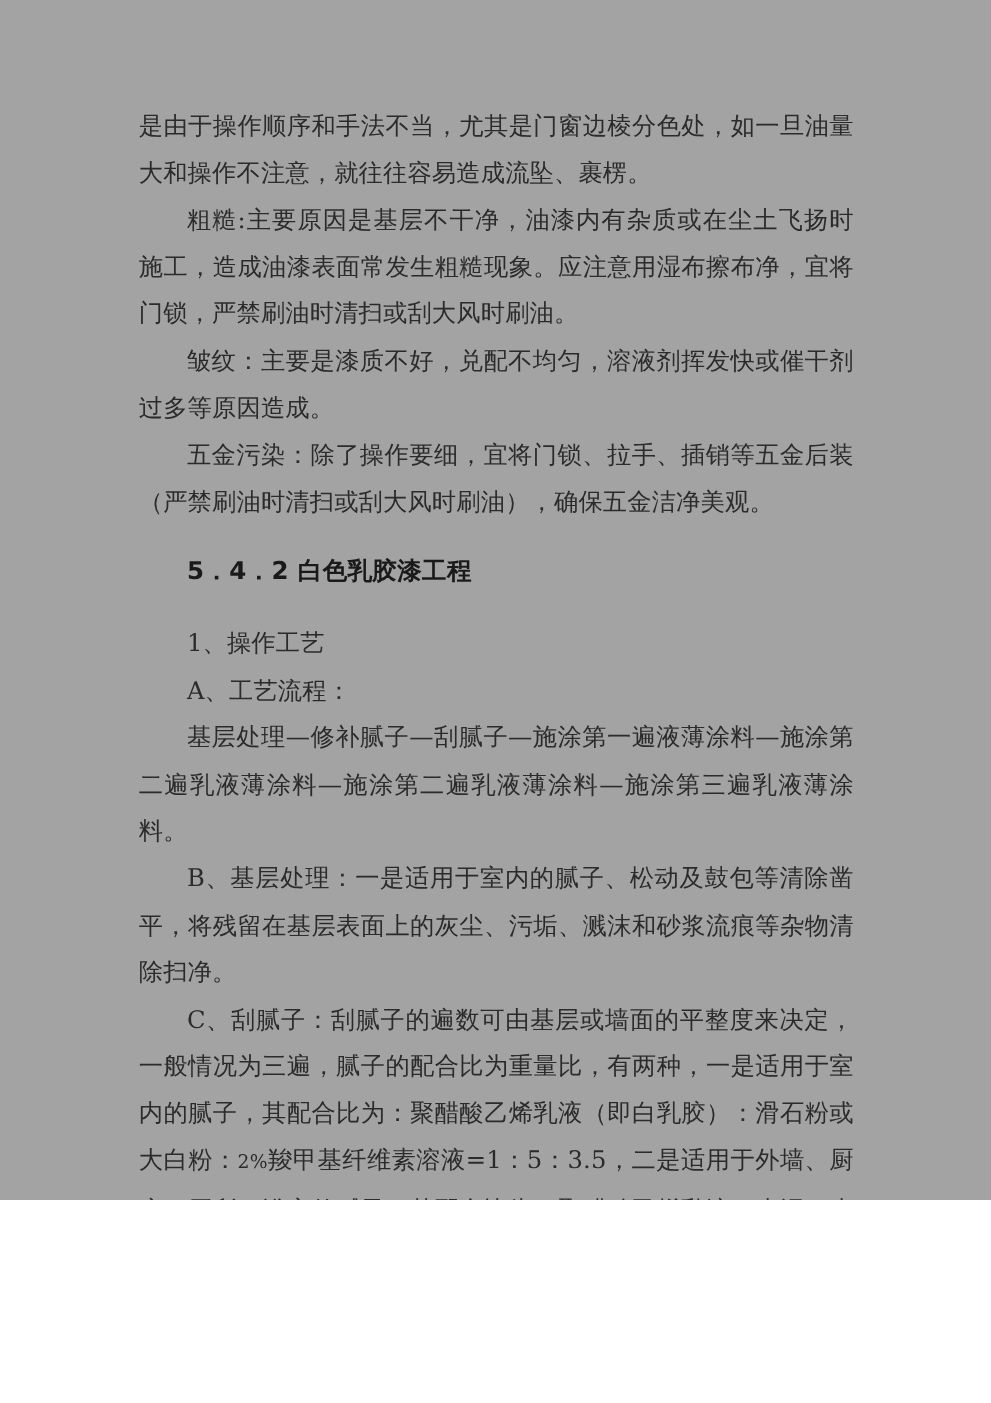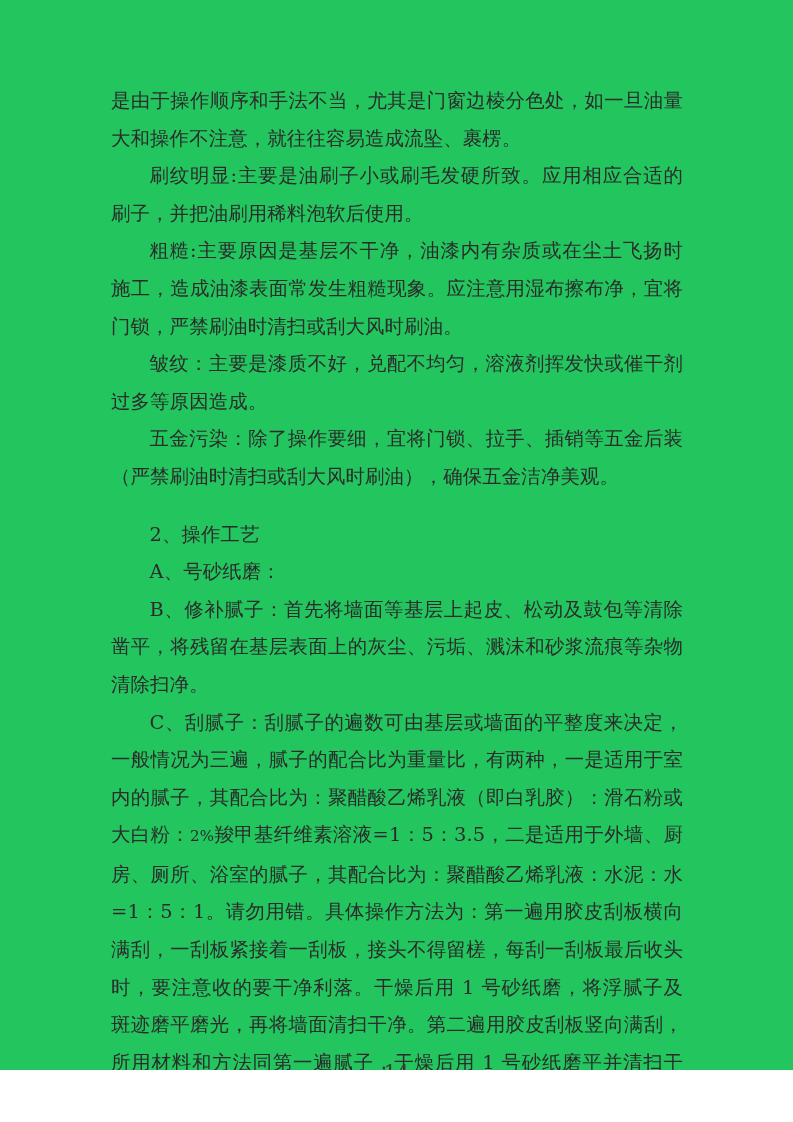--- a/index.html
+++ b/index.html
@@ -7,22 +7,22 @@
     margin: 0;
     padding: 0;
     background: #ffffff;
   }
   body {
     font-family: "DejaVu Serif", "Liberation Serif", serif;
   }
   .page {
     position: relative;
     width: 793px;
-    height: 1070px;
-    background: #22c55e;
+    height: 960px;
+    background: #a3a3a3;
     overflow: hidden;
     box-sizing: border-box;
   }
   .content {
     position: absolute;
     left: 111px;
     top: 82px;
     width: 572px;
   }
   .para {
@@ -73,36 +73,37 @@
   }
 </style>
 </head>
 <body>
 
 <div class="page">
   <div class="content">
 
     <p class="para noindent">是由于操作顺序和手法不当，尤其是门窗边棱分色处，如一旦油量大和操作不注意，就往往容易造成流坠、裹楞。</p>
 
-    <p class="para indent">刷纹明显:主要是油刷子小或刷毛发硬所致。应用相应合适的刷子，并把油刷用稀料泡软后使用。</p>
 
     <p class="para indent">粗糙:主要原因是基层不干净，油漆内有杂质或在尘土飞扬时施工，造成油漆表面常发生粗糙现象。应注意用湿布擦布净，宜将门锁，严禁刷油时清扫或刮大风时刷油。</p>
 
     <p class="para indent">皱纹：主要是漆质不好，兑配不均匀，溶液剂挥发快或催干剂过多等原因造成。</p>
 
     <p class="para indent">五金污染：除了操作要细，宜将门锁、拉手、插销等五金后装（严禁刷油时清扫或刮大风时刷油），确保五金洁净美观。</p>
 
+    <h2 class="heading">5．4．2 白色乳胶漆工程</h2>
 
     <div class="gap-after-heading"></div>
 
-    <p class="para indent">2、操作工艺</p>
+    <p class="para indent">1、操作工艺</p>
 
-    <p class="para indent">A、号砂纸磨：</p>
+    <p class="para indent">A、工艺流程：</p>
 
+    <p class="para indent">基层处理—修补腻子—刮腻子—施涂第一遍液薄涂料—施涂第二遍乳液薄涂料—施涂第二遍乳液薄涂料—施涂第三遍乳液薄涂料。</p>
 
-    <p class="para indent">B、修补腻子：首先将墙面等基层上起皮、松动及鼓包等清除凿平，将残留在基层表面上的灰尘、污垢、溅沫和砂浆流痕等杂物清除扫净。</p>
+    <p class="para indent">B、基层处理：一是适用于室内的腻子、松动及鼓包等清除凿平，将残留在基层表面上的灰尘、污垢、溅沫和砂浆流痕等杂物清除扫净。</p>
 
     <p class="para indent"><span>C、刮腻子：刮腻子的遍数可由基层或墙面的平整度来决定，一般情况为三遍，腻子的配合比为重量比，有两种，一是适用于室内的腻子，其配合比为：聚醋酸乙烯乳液（即白乳胶）：滑石粉或大白粉：</span><span class="sup-small">2%</span><span>羧甲基纤维素溶液=1：5：3.5，二是适用于外墙、厨房、厕所、浴室的腻子，其配合比为：聚醋酸乙烯乳液：水泥：水=1：5：1。请勿用错。具体操作方法为：第一遍用胶皮刮板横向满刮，一刮板紧接着一刮板，接头不得留槎，每刮一刮板最后收头时，要注意收的要干净利落。干燥后用 1 号砂纸磨，将浮腻子及斑迹磨平磨光，再将墙面清扫干净。第二遍用胶皮刮板竖向满刮，所用材料和方法同第一遍腻子，干燥后用 1 号砂纸磨平并清扫干净。第三遍用胶皮刮板找补腻子，用钢片刮板满刮腻子，将墙面等基层刮平刮光，干燥后用细砂纸磨光磨光，注意不要漏磨或将腻</span></p>
 
   </div>
 
   <div class="pagenum">14</div>
 </div>
 
 </body></html>

